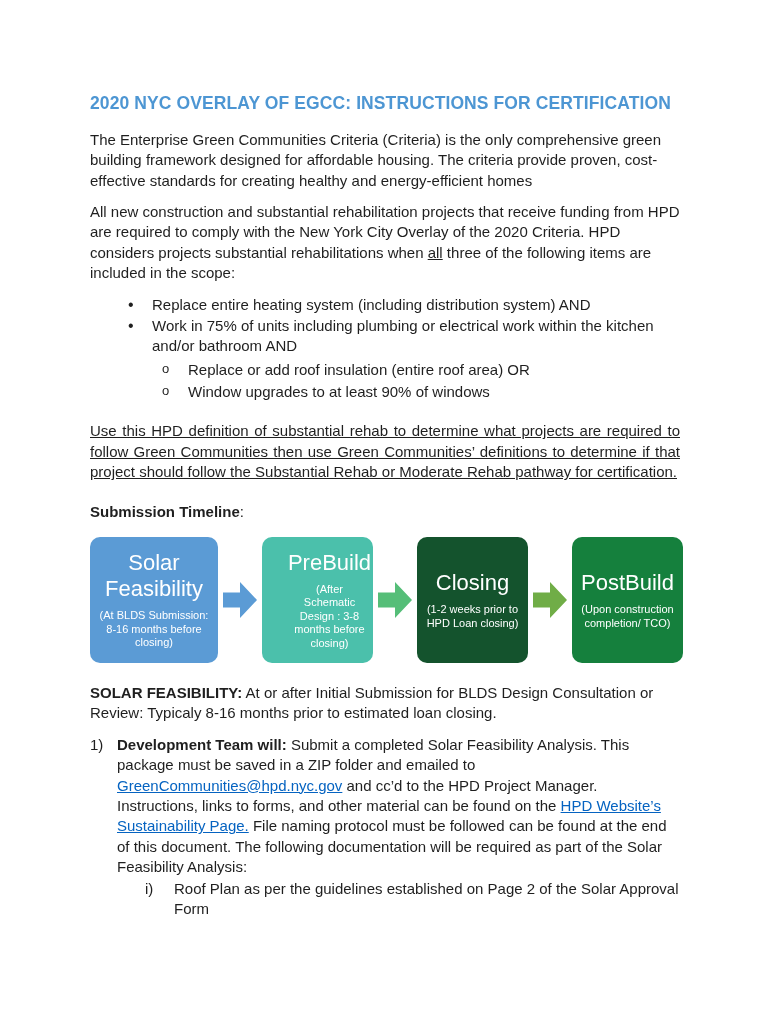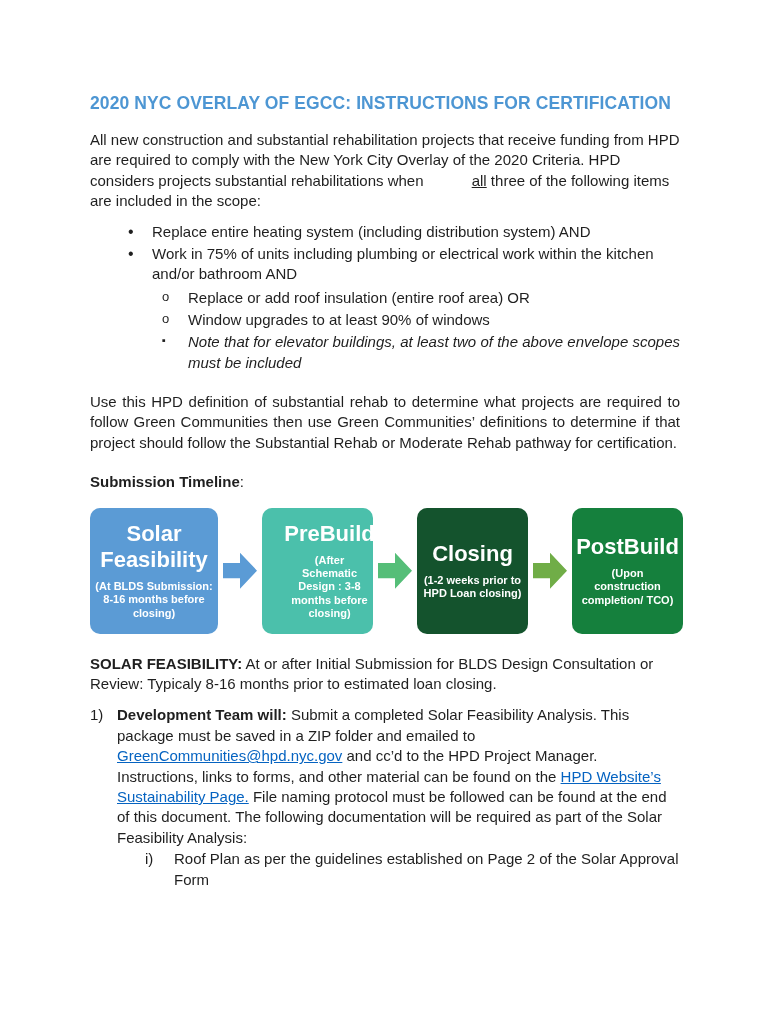--- a/index.html
+++ b/index.html
@@ -11,22 +11,22 @@
     overflow: hidden;
   }
   .page { width: 770px; height: 1024px; padding: 92px 90px 0 90px; }
 
   .doc-title {
     margin: 0 0 14px 0;
     font-size: 17.5px; font-weight: bold; color: #4D96D3;
     letter-spacing: 0.1px;
   }
   .p { margin: 0 0 11px 0; }
-  .justify { text-align: justify; }
-  .u { text-decoration: underline; margin-left: 44px; }
+  .justify { text-align: justify; text-decoration: underline; }
+  .u { text-decoration: underline; }
   b, .bold { font-weight: bold; }
 
   ul.bullets { margin: 0 0 3px 0; padding: 0 0 0 36px; list-style: none; }
   ul.bullets > li { position: relative; padding-left: 26px; margin: 0 0 1px 0; }
   ul.bullets > li::before {
     content: "\2022"; position: absolute; left: 2px; top: -1px; font-size: 16px;
   }
 
   ul.subbullets { margin: 1px 0 0 0; padding: 0 0 0 72px; list-style: none; }
   ul.subbullets > li { position: relative; padding-left: 26px; margin: 0 0 2px 0; }
@@ -37,21 +37,21 @@
     content: "\25AA"; font-size: 11px; top: 1px; font-style: normal;
   }
   .note-text { font-style: italic; }
   li.note-item { text-align: justify; margin-bottom: 0; }
 
   .mt-big { margin-top: 19px; }
   .subm { margin: 19px 0 0 0; }
 
   .timeline {
     margin: 15px 0 20px 0;
-    display: flex; align-items: center; width: 596px; font-weight: bold;
+    display: flex; align-items: center; width: 596px;
   }
   .tl-box {
     height: 126px; border-radius: 10px; color: #ffffff;
     display: flex; flex-direction: column; justify-content: center; align-items: center;
     text-align: center; padding: 4px 5px; flex: none;
   }
   .tl-box-0 { width: 128px; }
   .tl-box-1, .tl-box-2, .tl-box-3 { width: 111px; }
   .tl-title { font-size: 22px; line-height: 1.18; margin-bottom: 7px; }
   .tl-sub { font-size: 11px; line-height: 1.22; }
@@ -68,32 +68,32 @@
   .sub-item { display: flex; margin-top: 1px; padding-left: 28px; }
   .sub-marker { width: 29px; flex: none; text-align: left; }
 </style>
 </head>
 <body>
 
 <div class="page">
 
   <h1 class="doc-title">2020 NYC OVERLAY OF EGCC: INSTRUCTIONS FOR CERTIFICATION</h1>
 
+  <p class="p">The Enterprise Green Communities Criteria (Criteria) is the only comprehensive green building framework designed for affordable housing. The criteria provide proven, cost-effective standards for creating healthy and energy-efficient homes</p>
 
   <p class="p"><span>All new construction and substantial rehabilitation projects that receive funding from HPD are required to comply with the New York City Overlay of the 2020 Criteria. HPD considers projects substantial rehabilitations when </span><span class="u">all</span><span> three of the following items are included in the scope:</span></p>
 
   <ul class="bullets">
     <li>Replace entire heating system (including distribution system) AND</li>
     <li>Work in 75% of units including plumbing or electrical work within the kitchen and/or bathroom AND</li>
   </ul>
 
   <ul class="subbullets">
     <li>Replace or add roof insulation (entire roof area) OR</li>
     <li>Window upgrades to at least 90% of windows</li>
-    <li class="note-item"><span class="note-text">Note that for elevator buildings, at least two of the above envelope scopes must be included</span></li>
   </ul>
 
   <p class="p justify mt-big">Use this HPD definition of substantial rehab to determine what projects are required to follow Green Communities then use Green Communities’ definitions to determine if that project should follow the Substantial Rehab or Moderate Rehab pathway for certification.</p>
 
   <p class="p subm"><b>Submission Timeline</b><span>:</span></p>
 
   <div class="timeline">
 
     <div class="tl-box tl-box-0" style="background-color: rgb(91, 155, 213);">
       <div class="tl-title">Solar Feasibility</div>

